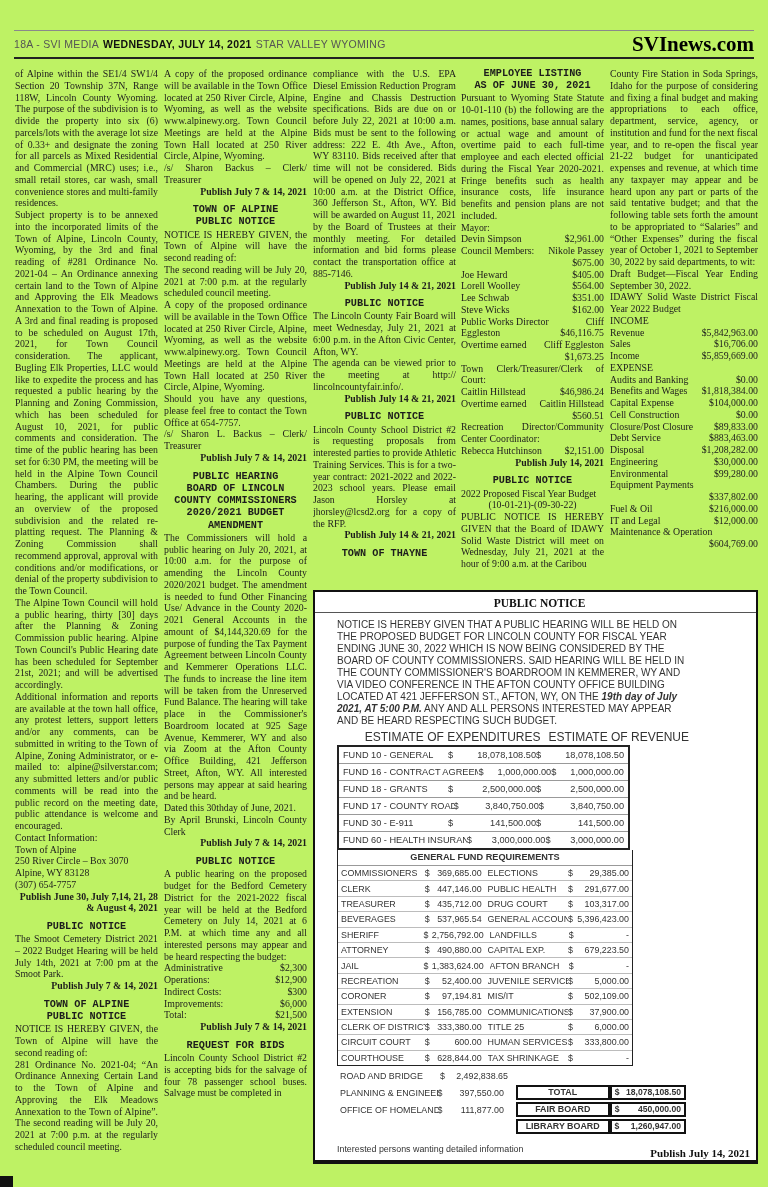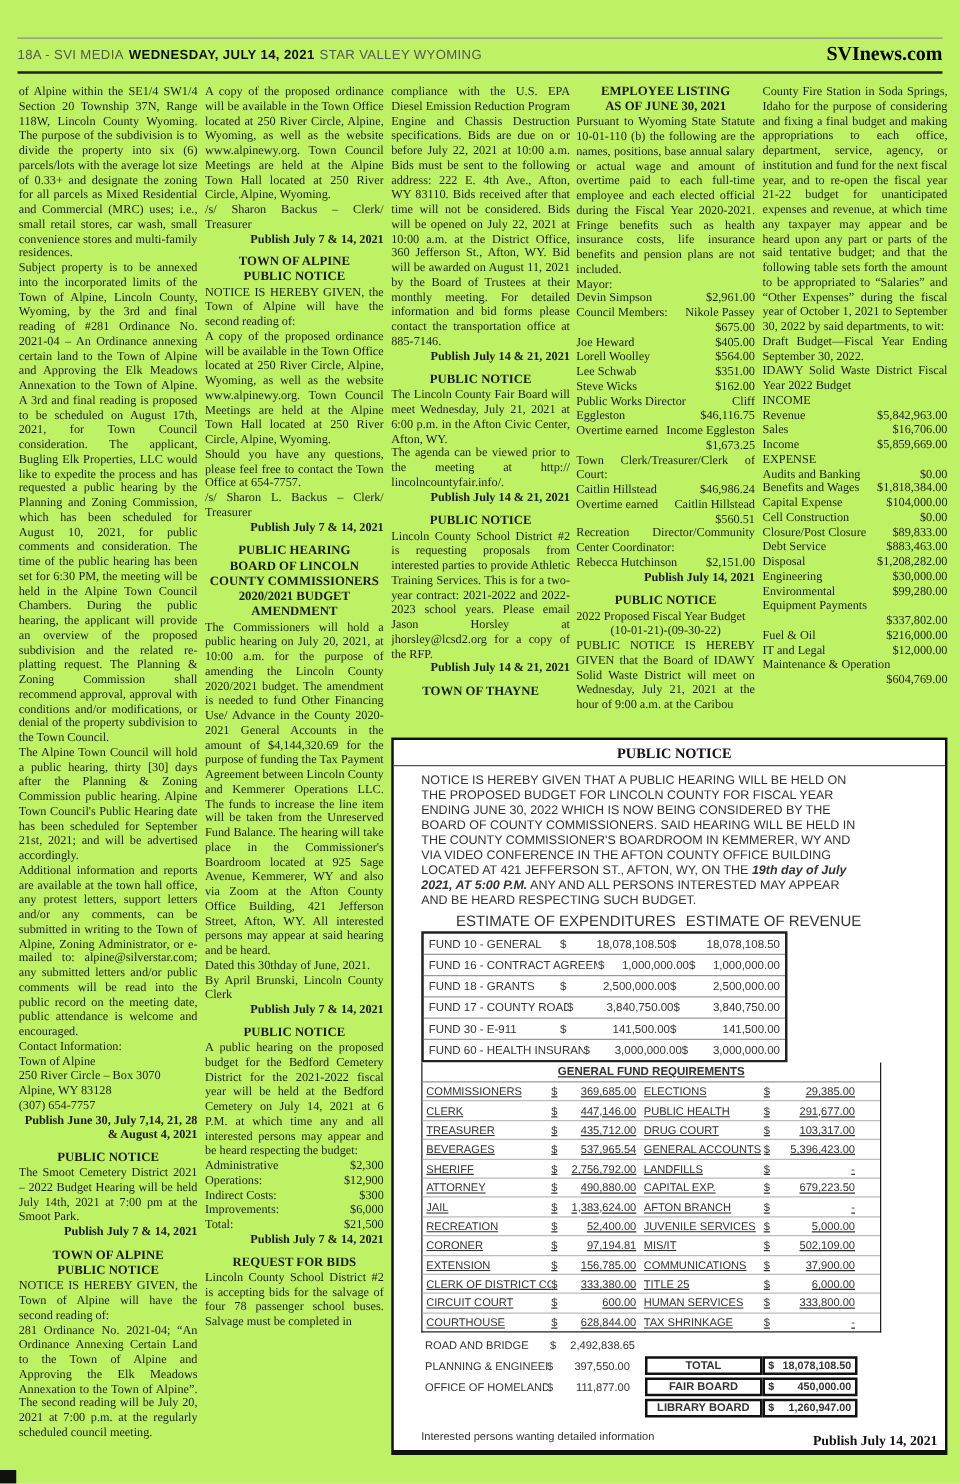--- a/index.html
+++ b/index.html
@@ -4,36 +4,36 @@
 <style>
   html,body{margin:0;padding:0;background:#e8e8e6;}
   .page{position:relative;width:768px;height:1187px;background:#bef264;overflow:hidden;
         font-family:"Liberation Serif",serif;color:#1c1c1c;}
   
   .hdr-rule-top{position:absolute;left:14px;right:14px;top:30px;border-top:1px solid #8a8a8a;}
   .hdr{position:absolute;left:14px;right:14px;top:33px;height:22px;display:flex;align-items:center;
        font-family:"Liberation Sans",sans-serif;}
   .hdr-left{font-size:10.5px;color:#555;letter-spacing:.3px;}
   .hdr-left b{color:#111;margin:0 4px;}
-  .hdr-site{margin-left:auto;font-family:"Liberation Serif",serif;font-weight:700;font-size:16px;color:#000;}
+  .hdr-site{margin-left:auto;font-family:"Liberation Serif",serif;font-weight:700;font-size:21px;color:#000;}
   .hdr-rule-bot{position:absolute;left:14px;right:14px;top:57px;border-top:2px solid #222;}
   
   .col{position:absolute;top:68px;width:143px;font-size:9.8px;line-height:1.2;overflow:hidden;}
   #col1{left:15px;height:1112px;}
   #col2{left:164px;height:1112px;}
   #col3{left:313px;height:518px;}
   #col4{left:461px;height:518px;}
   #col5{left:610px;width:148px;height:515px;}
   .blk{display:flex;}
   .bt{flex:1 1 auto;min-width:0;}
   .p .bt{text-align:justify;}
   .pc .bt{text-align:center;}
   .h{margin-top:7px;}
   .h + .h{margin-top:0;}
-  .h .bt{text-align:center;font-weight:700;font-size:10.2px;}
+  .h .bt{text-align:center;font-weight:700;font-size:10.2px;font-family:Liberation Mono, monospace;}
   .pub{margin-bottom:2px;}
   .pub .bt{text-align:right;font-weight:700;}
   .kv .bk{white-space:nowrap;}
   .kv .bv{margin-left:auto;white-space:nowrap;text-align:right;}
   .col .blk:first-child{margin-top:0;}
   
   .nbox{position:absolute;left:313px;top:590px;width:445px;height:574px;box-sizing:border-box;
         border:2px solid #111;border-bottom:4px solid #111;background:#fff;
         font-family:"Liberation Sans",sans-serif;color:#333;padding:3px 14px 0 22px;overflow:hidden;}
   .nb-title{font-family:"Liberation Serif",serif;font-weight:700;font-size:11.5px;text-align:center;
@@ -41,21 +41,21 @@
   .nb-rule{border-top:1px solid #555;margin:0 -14px 6px -22px;}
   .nb-body{font-size:10px;line-height:12px;width:348px;}
   .bold-phrase{font-weight:700;font-style:italic;}
   .nb-est{width:352px;font-size:12px;display:flex;justify-content:flex-end;gap:8px;margin-top:3px;}
   .ftable{width:293px;box-sizing:border-box;border:2px solid #222;margin-top:1px;background:#fff;}
   .frow{display:flex;align-items:center;height:16px;border-top:1px solid #999;font-size:9.2px;padding:0 4px;}
   .frow:first-child{border-top:none;}
   .fname{flex:1 1 auto;white-space:nowrap;overflow:hidden;}
   .fd{width:12px;}
   .famt{width:76px;text-align:right;white-space:nowrap;}
-  .gtable{width:368px;box-sizing:border-box;border:1.5px solid #222;border-top:none;background:#fff;text-decoration:underline;}
+  .gtable{width:296px;box-sizing:border-box;border:1.5px solid #222;border-top:none;background:#fff;}
   .gband{font-weight:700;font-size:9.2px;text-align:center;height:15px;line-height:15px;border-bottom:1px solid #999;}
   .grow{display:flex;align-items:center;height:14.4px;font-size:8.9px;border-bottom:1px solid #bcbcbc;padding:0 3px;}
   .grow:last-child{border-bottom:none;}
   .gl{width:100px;white-space:nowrap;overflow:hidden;}
   .gd{width:10px;}
   .gla{width:58px;text-align:right;white-space:nowrap;margin-right:6px;}
   .gr{width:96px;white-space:nowrap;overflow:hidden;}
   .gra{width:63px;text-align:right;white-space:nowrap;}
   .brows{width:352px;margin-top:1px;}
   .brow{display:flex;align-items:center;height:17px;font-size:8.9px;padding:0 3px;}
@@ -199,20 +199,25 @@
         <span class="bt">PUBLIC NOTICE</span>
         <span class="bv"></span>
       </div>
       <div class="blk p">
         <span class="bk"></span>
         <span class="bt">NOTICE IS HEREBY GIVEN, the Town of Alpine will have the second reading of:</span>
         <span class="bv"></span>
       </div>
       <div class="blk p">
         <span class="bk"></span>
+        <span class="bt">The second reading will be July 20, 2021 at 7:00 p.m. at the regularly scheduled council meeting.</span>
+        <span class="bv"></span>
+      </div>
+      <div class="blk p">
+        <span class="bk"></span>
         <span class="bt">A copy of the proposed ordinance will be available in the Town Office located at 250 River Circle, Alpine, Wyoming, as well as the website www.alpinewy.org. Town Council Meetings are held at the Alpine Town Hall located at 250 River Circle, Alpine, Wyoming.</span>
         <span class="bv"></span>
       </div>
       <div class="blk p">
         <span class="bk"></span>
         <span class="bt">Should you have any questions, please feel free to contact the Town Office at 654-7757.</span>
         <span class="bv"></span>
       </div>
       <div class="blk p">
         <span class="bk"></span>
@@ -438,21 +443,21 @@
         <span class="bv">Cliff</span>
       </div>
       <div class="blk kv">
         <span class="bk">Eggleston</span>
         <span class="bt"></span>
         <span class="bv">$46,116.75</span>
       </div>
       <div class="blk kv">
         <span class="bk">Overtime earned</span>
         <span class="bt"></span>
-        <span class="bv">Income Eggleston</span>
+        <span class="bv">Cliff Eggleston</span>
       </div>
       <div class="blk kv">
         <span class="bk"></span>
         <span class="bt"></span>
         <span class="bv">$1,673.25</span>
       </div>
       <div class="blk p">
         <span class="bk"></span>
         <span class="bt">Town Clerk/Treasurer/Clerk of Court:</span>
         <span class="bv"></span>

